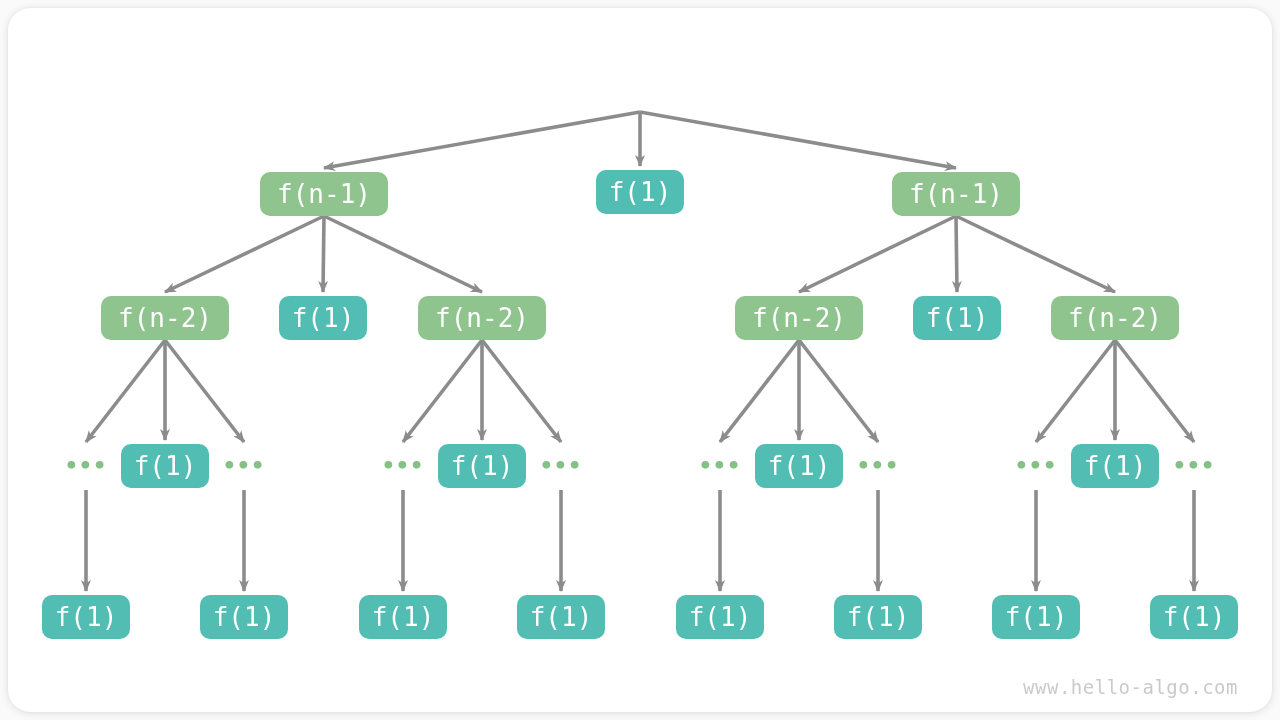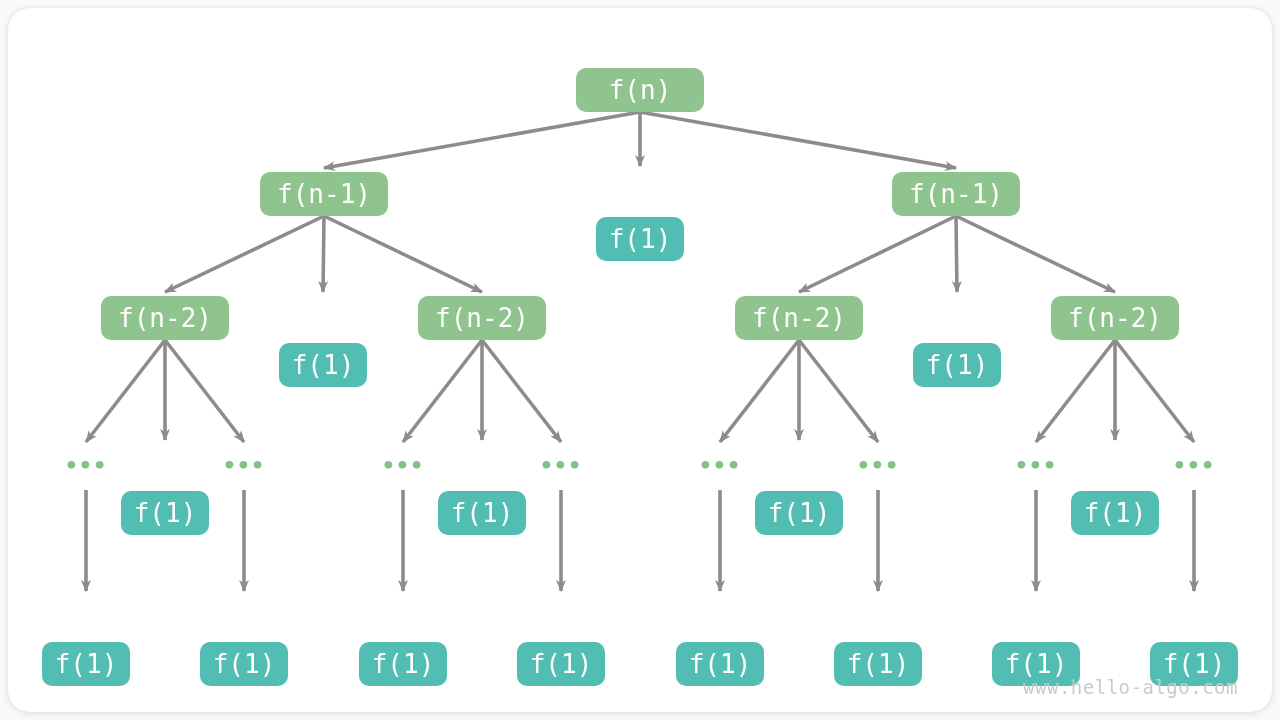--- a/index.html
+++ b/index.html
@@ -48,21 +48,21 @@
     align-items: center;
     justify-content: center;
     height: 44px;
     border-radius: 10px;
     color: var(--node-text, #ffffff);
     font-size: 26px;
     line-height: 1;
     white-space: nowrap;
   }
   .node.green { background: var(--node-green, #8FC48F); width: 128px; }
-  .node.teal  { background: var(--node-teal, #52BDB2); width: 88px; margin-top: 47px; }
+  .node.teal  { background: var(--node-teal, #52BDB2); width: 88px; }
   .node.dots {
     background: transparent;
     width: auto;
     height: auto;
     color: var(--dots-green, #84C184);
     font-size: 22px;
     font-weight: bold;
     letter-spacing: 1px;
   }
   .watermark {
@@ -113,21 +113,20 @@
         <line x1="403" y1="490" x2="403" y2="591" stroke="#8C8C8C" stroke-width="3.6" marker-end="url(#arrowhead)"></line>
         <line x1="561" y1="490" x2="561" y2="591" stroke="#8C8C8C" stroke-width="3.6" marker-end="url(#arrowhead)"></line>
         <line x1="720" y1="490" x2="720" y2="591" stroke="#8C8C8C" stroke-width="3.6" marker-end="url(#arrowhead)"></line>
         <line x1="878" y1="490" x2="878" y2="591" stroke="#8C8C8C" stroke-width="3.6" marker-end="url(#arrowhead)"></line>
         <line x1="1036" y1="490" x2="1036" y2="591" stroke="#8C8C8C" stroke-width="3.6" marker-end="url(#arrowhead)"></line>
         <line x1="1194" y1="490" x2="1194" y2="591" stroke="#8C8C8C" stroke-width="3.6" marker-end="url(#arrowhead)"></line>
       </g>
   </svg>
 
   <div class="nodes-layer">
-      <div class="node green" style="left: 640px; top: 90px;">f(n)</div>
       <div class="node green" style="left: 324px; top: 194px;">f(n-1)</div>
       <div class="node teal" style="left: 640px; top: 192px;">f(1)</div>
       <div class="node green" style="left: 956px; top: 194px;">f(n-1)</div>
       <div class="node green" style="left: 165px; top: 318px;">f(n-2)</div>
       <div class="node teal" style="left: 323px; top: 318px;">f(1)</div>
       <div class="node green" style="left: 482px; top: 318px;">f(n-2)</div>
       <div class="node green" style="left: 799px; top: 318px;">f(n-2)</div>
       <div class="node teal" style="left: 957px; top: 318px;">f(1)</div>
       <div class="node green" style="left: 1115px; top: 318px;">f(n-2)</div>
       <div class="node dots" style="left: 86px; top: 466px;">•••</div>

